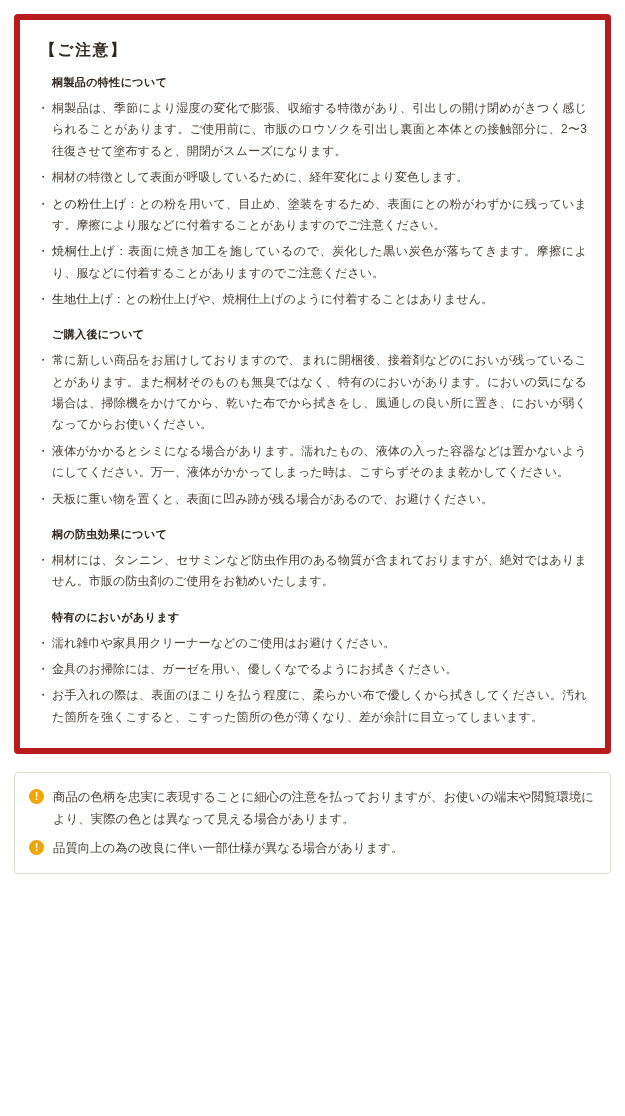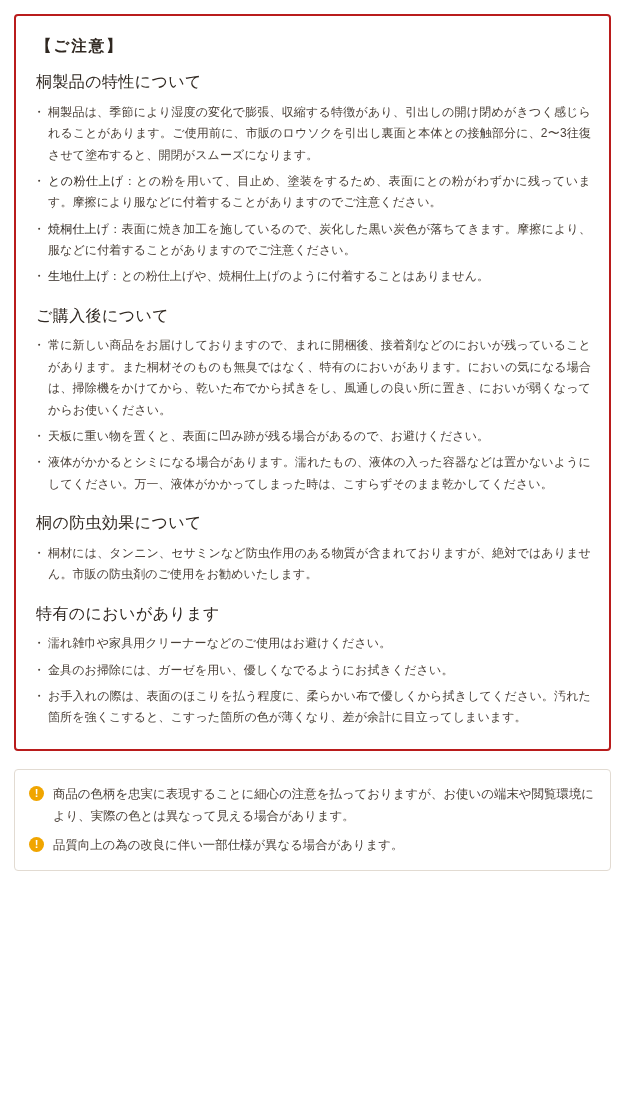--- a/index.html
+++ b/index.html
@@ -17,42 +17,42 @@
     line-height: 1.55;
     -webkit-font-smoothing: antialiased;
   }
   .page {
     width: 625px;
     padding: 14px 14px 18px 14px;
   }
 
   
   .notice-box {
-    border: 2px solid #b91c1c;
+    border: 6px solid #b91c1c;
     border-radius: 4px;
     padding: 16px 18px 18px 18px;
     background: #fff;
   }
 
   .notice-title {
     font-size: 15.5px;
     font-weight: bold;
     letter-spacing: 2px;
     color: #2f2720;
     margin: 2px 0 12px 2px;
   }
 
   .section { margin-bottom: 16px; }
   .section:last-child { margin-bottom: 2px; }
 
   .section-heading {
-    font-size: 16px;
-    font-weight: normal;
+    font-size: 11px;
+    font-weight: bold;
     color: #2f2720;
-    margin: 0 0 7px 2px;
+    margin: 0 0 7px 14px;
     letter-spacing: 0.4px;
   }
 
   ul.items {
     list-style: none;
     margin: 0;
     padding: 0;
   }
   ul.items > li {
     position: relative;
@@ -121,31 +121,32 @@
 
 <div class="page">
 
   <div class="notice-box">
     <div class="notice-title">【ご注意】</div>
     <div id="sections-root">
         <div class="section">
           <div class="section-heading">桐製品の特性について</div>
           <ul class="items">
             <li><span>桐製品は、季節により湿度の変化で膨張、収縮する特徴があり、引出しの開け閉めがきつく感じられることがあります。ご使用前に、市販のロウソクを引出し裏面と本体との接触部分に、2〜3往復させて塗布すると、開閉がスムーズになります。</span></li>
+            <li><span>桐材の特徴として表面が呼吸しているために、経年変化により変色します。</span></li>
             <li><span class="lead">との粉仕上げ</span><span>：との粉を用いて、目止め、塗装をするため、表面にとの粉がわずかに残っています。摩擦により服などに付着することがありますのでご注意ください。</span></li>
             <li><span class="lead">焼桐仕上げ</span><span>：表面に焼き加工を施しているので、炭化した黒い炭色が落ちてきます。摩擦により、服などに付着することがありますのでご注意ください。</span></li>
             <li><span class="lead">生地仕上げ</span><span>：との粉仕上げや、焼桐仕上げのように付着することはありません。</span></li>
           </ul>
         </div>
         <div class="section">
           <div class="section-heading">ご購入後について</div>
           <ul class="items">
             <li><span>常に新しい商品をお届けしておりますので、まれに開梱後、接着剤などのにおいが残っていることがあります。また桐材そのものも無臭ではなく、特有のにおいがあります。においの気になる場合は、掃除機をかけてから、乾いた布でから拭きをし、風通しの良い所に置き、においが弱くなってからお使いください。</span></li>
+            <li><span>液体がかかるとシミになる場合があります。濡れたもの、液体の入った容器などは置かないようにしてください。万一、液体がかかってしまった時は、こすらずそのまま乾かしてください。</span></li>
             <li><span>天板に重い物を置くと、表面に凹み跡が残る場合があるので、お避けください。</span></li>
-            <li><span>液体がかかるとシミになる場合があります。濡れたもの、液体の入った容器などは置かないようにしてください。万一、液体がかかってしまった時は、こすらずそのまま乾かしてください。</span></li>
           </ul>
         </div>
         <div class="section">
           <div class="section-heading">桐の防虫効果について</div>
           <ul class="items">
             <li><span>桐材には、タンニン、セサミンなど防虫作用のある物質が含まれておりますが、絶対ではありません。市販の防虫剤のご使用をお勧めいたします。</span></li>
           </ul>
         </div>
         <div class="section">
           <div class="section-heading">特有のにおいがあります</div>

